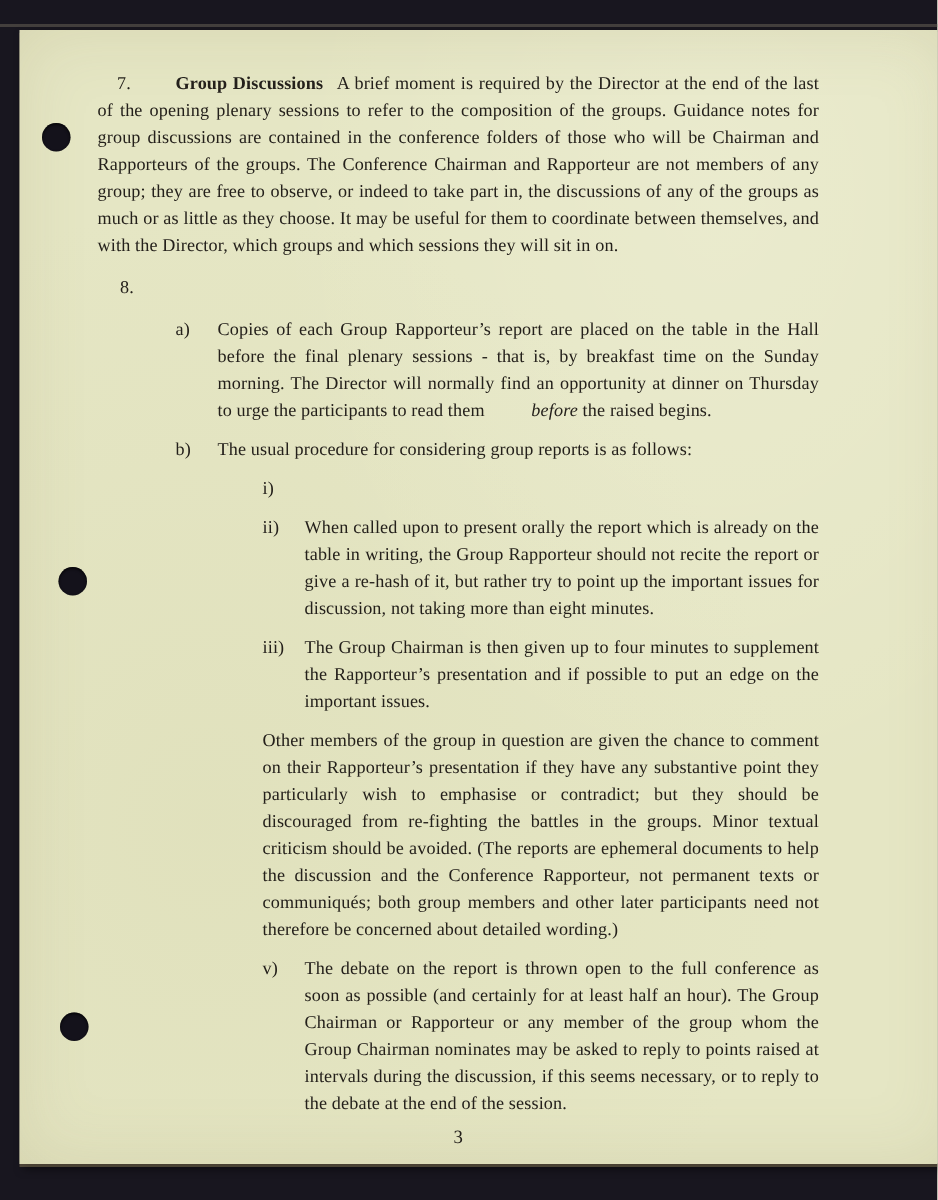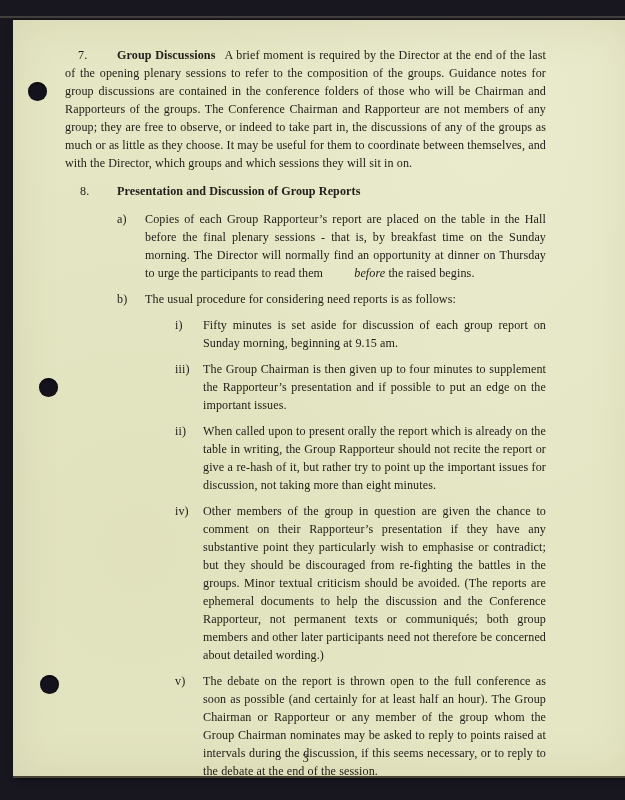--- a/index.html
+++ b/index.html
@@ -104,50 +104,47 @@
     <div class="hole hole-bottom"></div>
 
     <div class="content">
 
       <p class="para-7" style="margin:0;">
         <span class="sec-num-7">7.</span><span class="sec-title">Group Discussions</span><span class="title-gap"></span><span>A brief moment is required by the Director at the end of the last of the opening plenary sessions to refer to the composition of the groups.  Guidance notes for group discussions are contained in the conference folders of those who will be Chairman and Rapporteurs of the groups.  The Conference Chairman and Rapporteur are not members of any group;  they are free to observe, or indeed to take part in, the discussions of any of the groups as much or as little as they choose.  It may be useful for them to coordinate between themselves, and with the Director, which groups and which sessions they will sit in on.</span>
       </p>
 
       <div class="heading-8">
         <span class="sec-num-8">8.</span>
-        <span class="sec-title-8">Presentation and Discussion of Group Reports</span>
       </div>
 
       <div class="item level-1 first">
         <span class="marker">a)</span>
         <span class="itext"><span>Copies of each Group Rapporteur’s report are placed on the table in the Hall before the final plenary sessions - that is, by breakfast time on the Sunday morning.  The Director will normally find an opportunity at dinner on Thursday to urge the participants to read them </span><span class="italic">before</span><span> the raised begins.</span></span>
       </div>
 
       <div class="item level-1">
         <span class="marker">b)</span>
-        <span class="itext">The usual procedure for considering need reports is as follows:</span>
+        <span class="itext">The usual procedure for considering group reports is as follows:</span>
       </div>
 
       <div class="item level-2">
         <span class="marker">i)</span>
-        <span class="itext">Fifty minutes is set aside for discussion of each group report on Sunday morning, beginning at 9.15 am.</span>
+      </div>
+
+      <div class="item level-2">
+        <span class="marker">ii)</span>
+        <span class="itext">When called upon to present orally the report which is already on the table in writing, the Group Rapporteur should not recite the report or give a re-hash of it, but rather try to point up the important issues for discussion, not taking more than eight minutes.</span>
       </div>
 
       <div class="item level-2">
         <span class="marker">iii)</span>
         <span class="itext">The Group Chairman is then given up to four minutes to supplement the Rapporteur’s presentation and if possible to put an edge on the important issues.</span>
       </div>
 
       <div class="item level-2">
-        <span class="marker">ii)</span>
-        <span class="itext">When called upon to present orally the report which is already on the table in writing, the Group Rapporteur should not recite the report or give a re-hash of it, but rather try to point up the important issues for discussion, not taking more than eight minutes.</span>
-      </div>
-
-      <div class="item level-2">
-        <span class="marker">iv)</span>
         <span class="itext">Other members of the group in question are given the chance to comment on their Rapporteur’s presentation if they have any substantive point they particularly wish to emphasise or contradict; but they should be discouraged from re-fighting the battles in the groups. Minor textual criticism should be avoided.  (The reports are ephemeral documents to help the discussion and the Conference Rapporteur, not permanent texts or communiqués; both group members and other later participants need not therefore be concerned about detailed wording.)</span>
       </div>
 
       <div class="item level-2">
         <span class="marker">v)</span>
         <span class="itext">The debate on the report is thrown open to the full conference as soon as possible (and certainly for at least half an hour).  The Group Chairman or Rapporteur or any member of the group whom the Group Chairman nominates may be asked to reply to points raised at intervals during the discussion, if this seems necessary, or to reply to the debate at the end of the session.</span>
       </div>
 
     </div>
 

